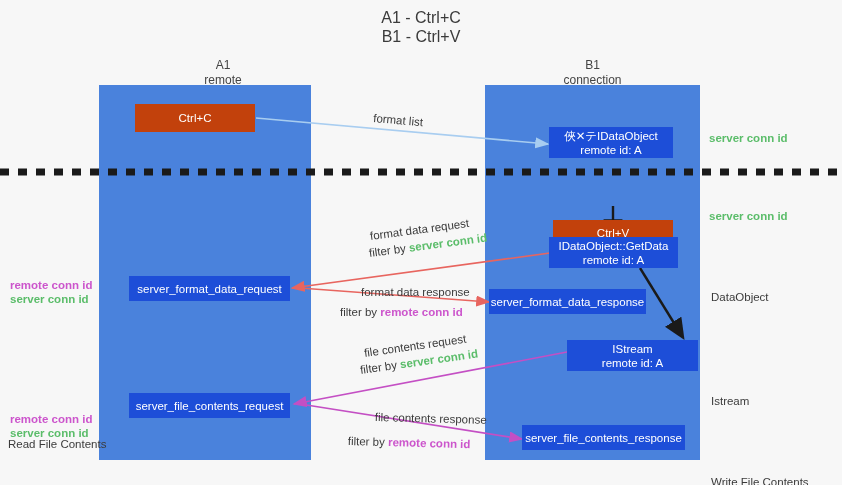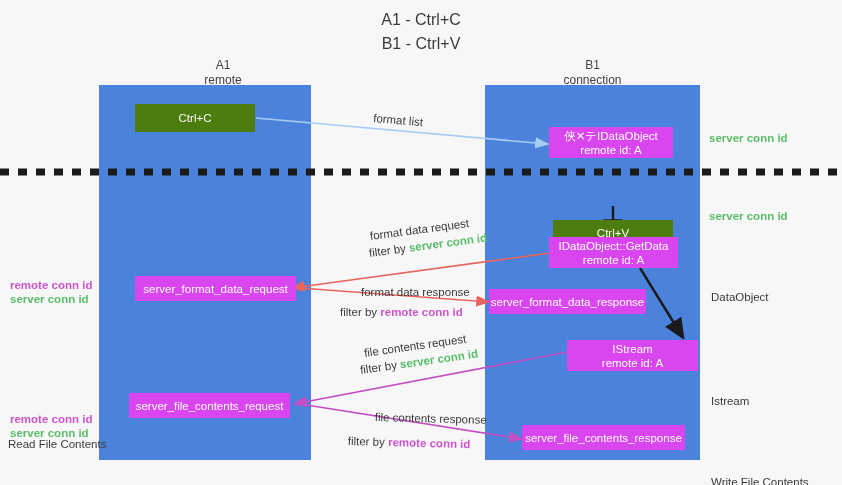--- a/index.html
+++ b/index.html
@@ -9,38 +9,38 @@
     font-family:"Liberation Sans", sans-serif;
     position:relative;
     overflow:hidden;
     -webkit-font-smoothing:antialiased;
   }
   .stage{position:absolute;left:0;top:0;width:842px;height:485px;}
   svg.layer{position:absolute;left:0;top:0;width:842px;height:485px;pointer-events:none;}
 
   .title{
     position:absolute;left:0;top:8px;width:842px;
-    text-align:center;font-size:16px;color:#3b3b3b;line-height:24px;
+    text-align:center;font-size:16px;color:#3b3b3b;line-height:19px;
     white-space:pre-line;
   }
 
   .col{position:absolute;background:#4a82dc;}
   .colhead{
     position:absolute;text-align:center;font-size:12px;color:#444;
     line-height:15px;white-space:pre-line;
   }
 
   .node{
     position:absolute;box-sizing:border-box;
     display:flex;align-items:center;justify-content:center;
     text-align:center;color:#ffffff;font-size:11.5px;line-height:14px;
     white-space:pre-line;
   }
-  .node.orange{background:#d946ef;}
-  .node.green{background:#4d7c0f;}
+  .node.orange{background:#1d4ed8;}
+  .node.green{background:#c2410c;}
 
   .sidelabel{
     position:absolute;font-size:11.5px;line-height:15px;white-space:pre-line;
   }
   .sidelabel.dark{color:#3b3b3b;margin-top:45px;}
   .sidelabel.green{color:#5bbd6a;font-weight:bold;}
   .sidelabel.magenta{color:#cc55cc;font-weight:bold;}
 
   .arrowlabel{
     position:absolute;font-size:11.5px;line-height:16px;color:#3b3b3b;
@@ -101,21 +101,21 @@
   <div class="node green" style="left:135px;top:104px;width:120px;height:28px;">Ctrl+C</div>
 
   <div class="node orange" style="left:549px;top:127px;width:124px;height:31px;">俠✕テIDataObject
 remote id: A</div>
 
   <div class="node green" style="left:553px;top:180px;width:120px;height:26px;margin-top:40px;">Ctrl+V</div>
 
   <div class="node orange" style="left:549px;top:237px;width:129px;height:31px;">IDataObject::GetData
 remote id: A</div>
 
-  <div class="node orange" style="left:135px;top:276px;width:161px;height:25px;">server_format_data_request</div>
+  <div class="node orange" style="left:129px;top:276px;width:161px;height:25px;">server_format_data_request</div>
 
   <div class="node orange" style="left:489px;top:289px;width:157px;height:25px;">server_format_data_response</div>
 
   <div class="node orange" style="left:567px;top:340px;width:131px;height:31px;">IStream
 remote id: A</div>
 
   <div class="node orange" style="left:129px;top:393px;width:161px;height:25px;">server_file_contents_request</div>
 
   <div class="node orange" style="left:522px;top:425px;width:163px;height:25px;">server_file_contents_response</div>
 

